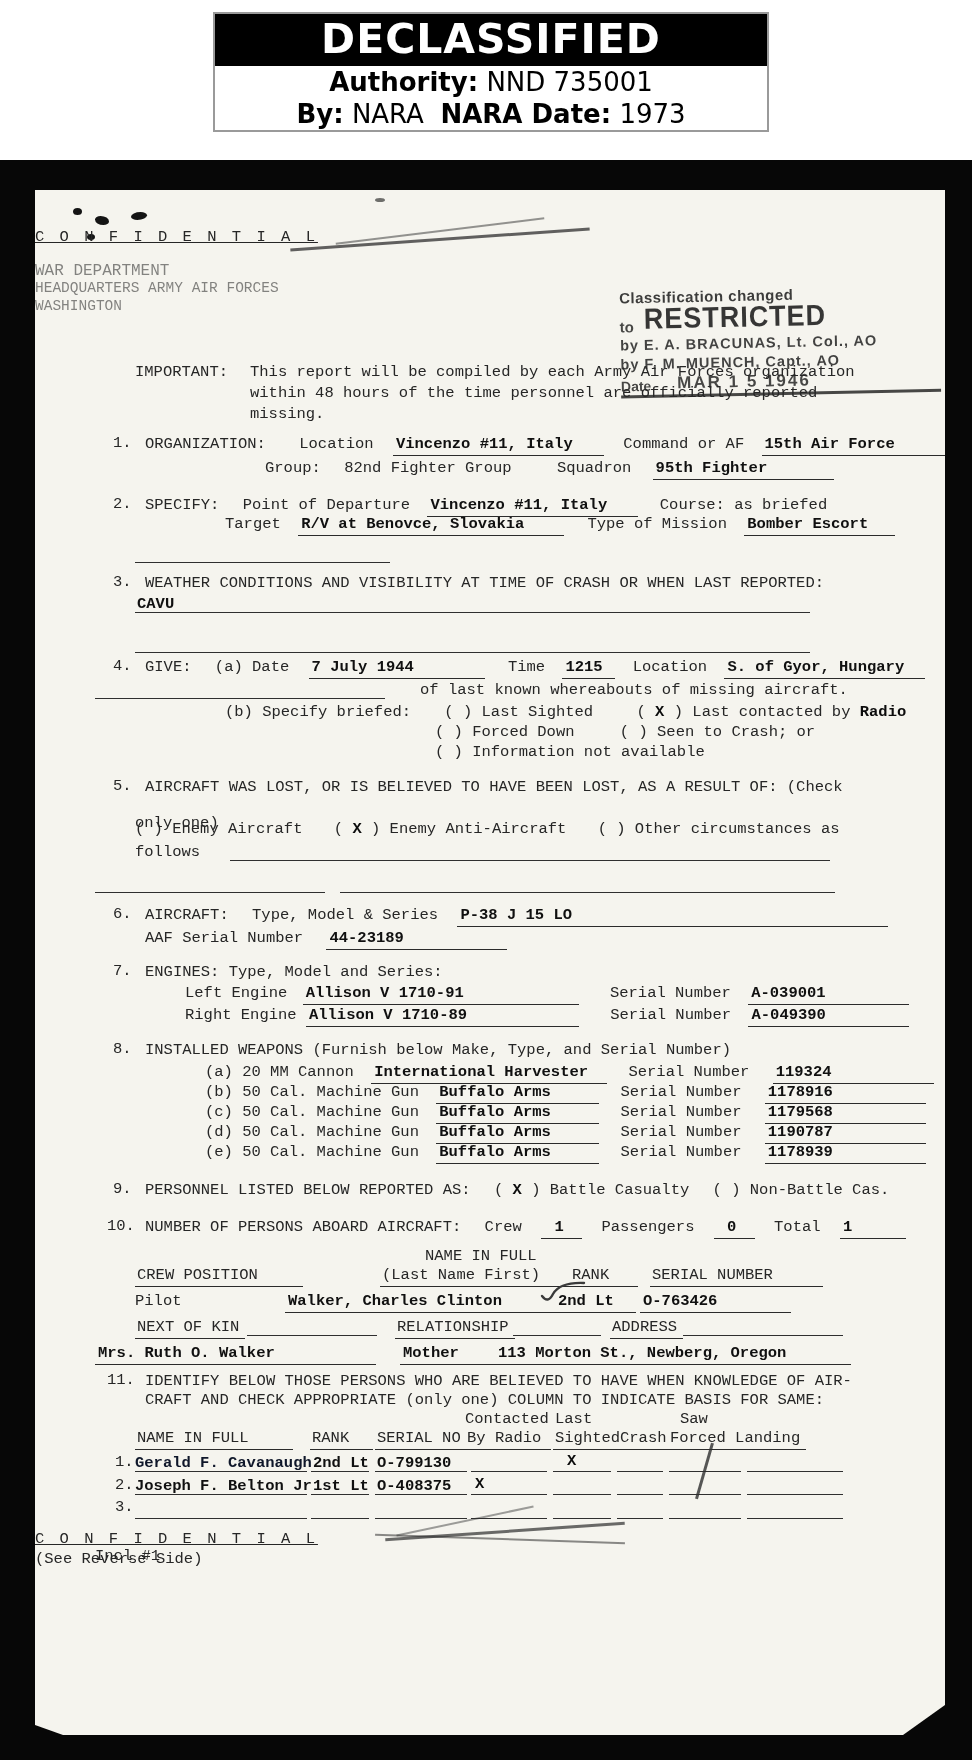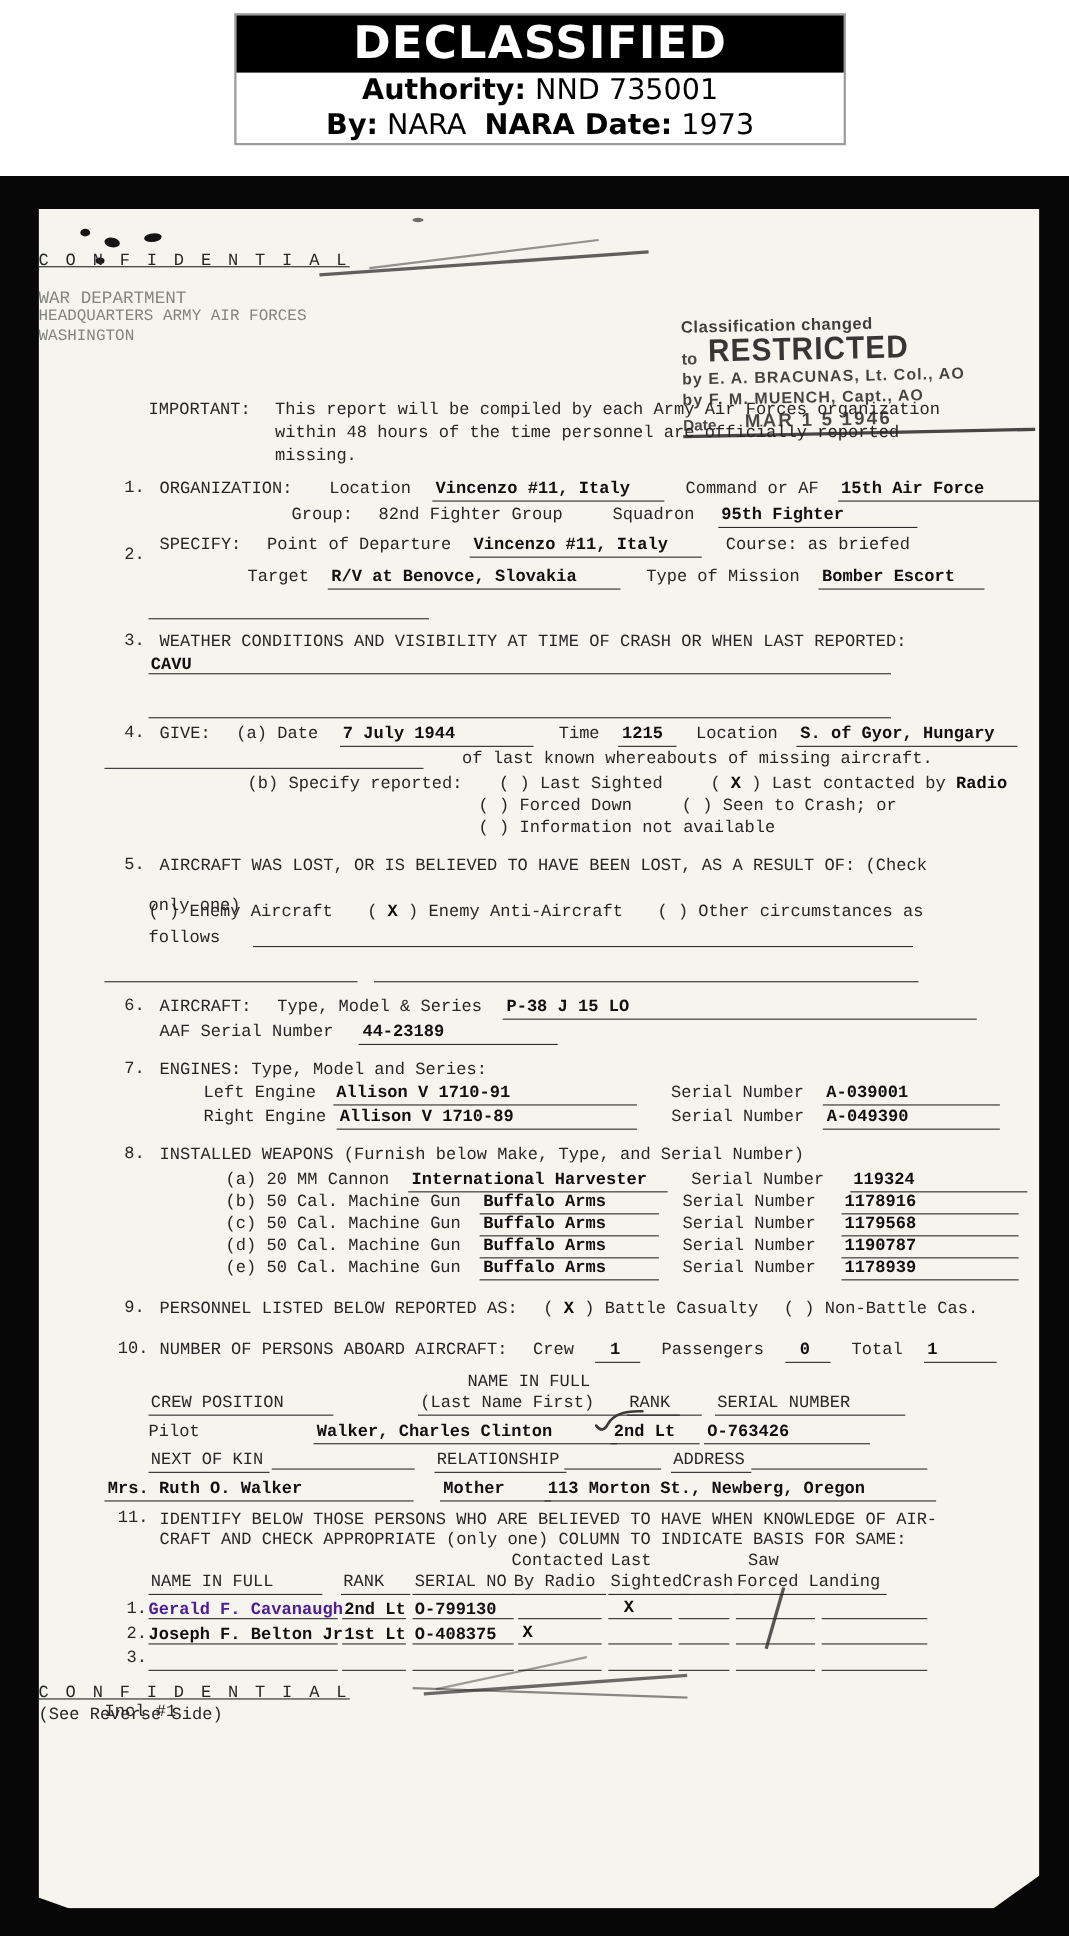--- a/index.html
+++ b/index.html
@@ -101,21 +101,21 @@
     <span class="fill sp" style="margin-left:8px;min-width:185px;">15th Air Force</span>
   </div>
   <div class="t" style="left:230px;top:268px;">
     <span>Group:</span>
     <span class="sp" style="margin-left:14px;">82nd Fighter Group</span>
     <span class="sp" style="margin-left:36px;">Squadron</span>
     <span class="fill sp" style="margin-left:12px;min-width:170px;">95th Fighter</span>
   </div>
 
   <div class="num" style="left:78px;top:305px;">2.</div>
-  <div class="t" style="left:110px;top:295px;">
+  <div class="t" style="left:110px;top:305px;">
     <span>SPECIFY:</span>
     <span class="sp" style="margin-left:14px;">Point of Departure</span>
     <span class="fill sp" style="margin-left:8px;min-width:200px;">Vincenzo #11, Italy</span>
     <span class="sp" style="margin-left:12px;">Course: as briefed</span>
   </div>
   <div class="t" style="left:190px;top:324px;">
     <span>Target</span>
     <span class="fill sp" style="margin-left:8px;min-width:255px;">R/V at Benovce, Slovakia</span>
     <span class="sp" style="margin-left:14px;">Type of Mission</span>
     <span class="fill sp" style="margin-left:8px;min-width:140px;">Bomber Escort</span>
@@ -134,21 +134,21 @@
     <span class="sp" style="margin-left:14px;">(a) Date</span>
     <span class="fill sp" style="margin-left:10px;min-width:165px;">7 July 1944</span>
     <span class="sp" style="margin-left:14px;">Time</span>
     <span class="fill sp" style="margin-left:8px;min-width:42px;">1215</span>
     <span class="sp" style="margin-left:8px;">Location</span>
     <span class="fill sp" style="margin-left:8px;min-width:190px;">S. of Gyor, Hungary</span>
   </div>
   <div class="blank" style="left:60px;top:506px;width:290px;"></div>
   <div class="t" style="left:385px;top:490px;">of last known whereabouts of missing aircraft.</div>
   <div class="t" style="left:190px;top:512px;">
-    <span>(b) Specify reported:</span>
+    <span>(b) Specify briefed:</span>
     <span class="sp" style="margin-left:24px;">(  ) Last Sighted</span>
     <span class="sp" style="margin-left:34px;">(</span>
     <span class="mark">X</span>
     <span>) Last contacted by </span>
     <span class="mark">Radio</span>
   </div>
   <div class="t" style="left:400px;top:532px;">
     <span>(  ) Forced Down</span>
     <span class="sp" style="margin-left:36px;">(  ) Seen to Crash; or</span>
   </div>
@@ -282,21 +282,21 @@
 
   <div class="t" style="left:100px;top:1238px;"><span class="hul" style="min-width:150px;">NAME IN FULL</span></div>
   <div class="t" style="left:275px;top:1238px;"><span class="hul" style="min-width:55px;">RANK</span></div>
   <div class="t" style="left:340px;top:1238px;"><span class="hul" style="min-width:85px;">SERIAL NO</span></div>
   <div class="t" style="left:430px;top:1238px;"><span class="hul" style="min-width:78px;">By Radio</span></div>
   <div class="t" style="left:518px;top:1238px;"><span class="hul" style="min-width:58px;">Sighted</span></div>
   <div class="t" style="left:583px;top:1238px;"><span class="hul">Crash</span></div>
   <div class="t" style="left:633px;top:1238px;"><span class="hul">Forced Landing</span></div>
 
   <div class="num" style="left:80px;top:1263px;">1.</div>
-  <div class="t" style="left:100px;top:1263px;font-weight:700;color:#4c1d95;">Gerald F. Cavanaugh</div>
+  <div class="t" style="left:100px;top:1263px;font-weight:700;color:#0f172a;">Gerald F. Cavanaugh</div>
   <div class="t" style="left:278px;top:1263px;font-weight:700;color:#101010;">2nd Lt</div>
   <div class="t" style="left:342px;top:1263px;font-weight:700;color:#101010;">O-799130</div>
   <div class="t mark" style="left:532px;top:1261px;">X</div>
   <div class="blank" style="left:100px;top:1279px;width:172px;"></div>
   <div class="blank" style="left:276px;top:1279px;width:58px;"></div>
   <div class="blank" style="left:340px;top:1279px;width:92px;"></div>
   <div class="blank" style="left:436px;top:1279px;width:76px;"></div>
   <div class="blank" style="left:518px;top:1279px;width:58px;"></div>
   <div class="blank" style="left:582px;top:1279px;width:46px;"></div>
   <div class="blank" style="left:634px;top:1279px;width:72px;"></div>

